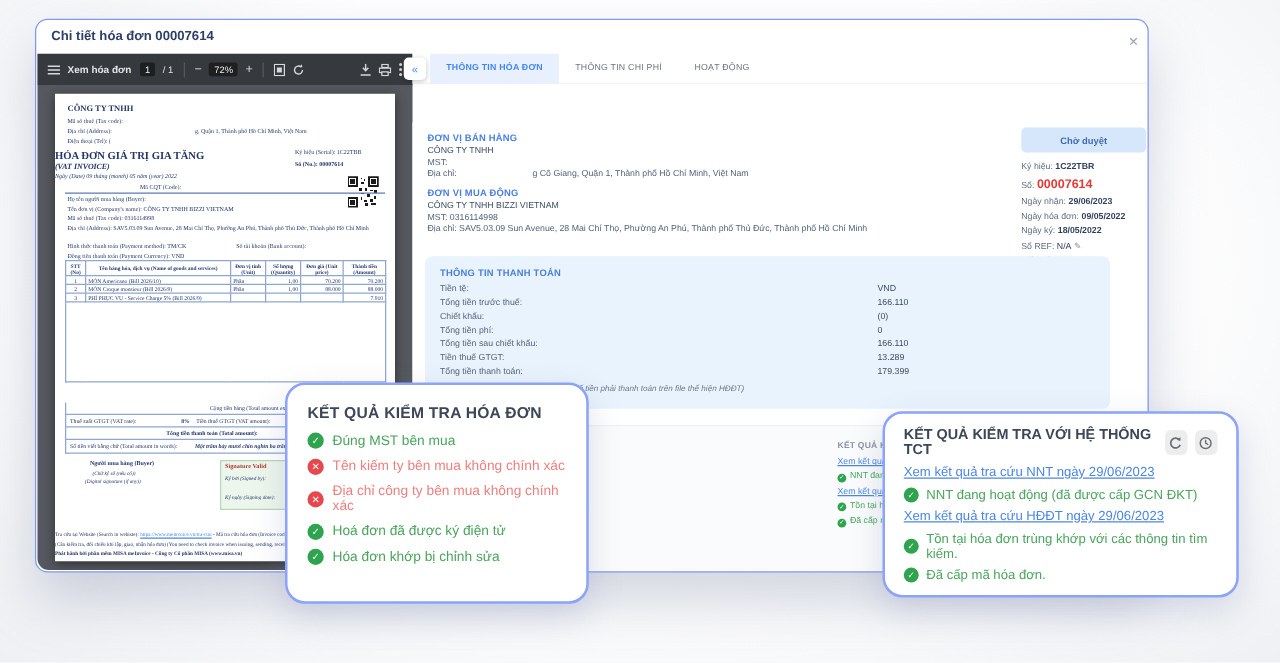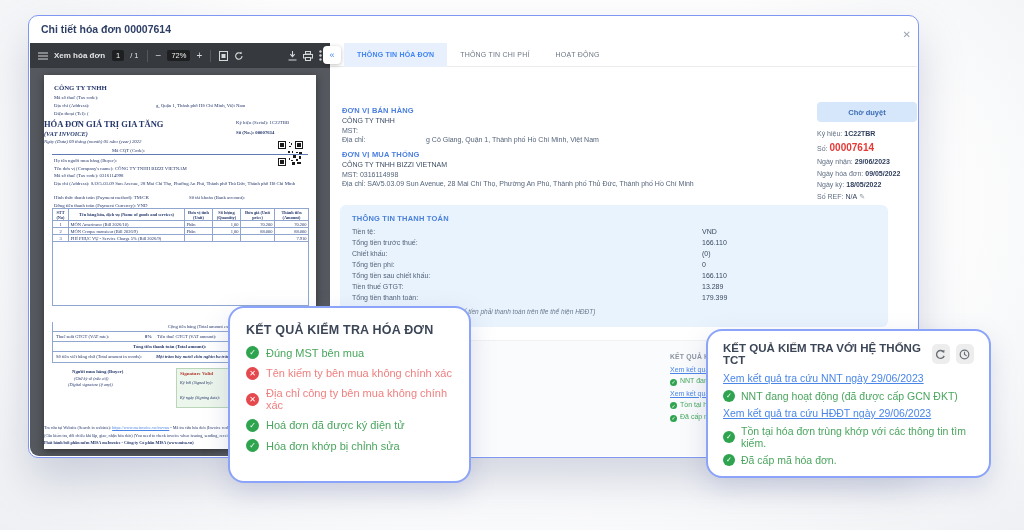--- a/index.html
+++ b/index.html
@@ -333,21 +333,21 @@
     </div>
 
     <div class="panel-body">
 
       <div class="abs sec-head" style="position:absolute; left:12px; top:8px;">ĐƠN VỊ BÁN HÀNG</div>
       <div style="position:absolute; left:12px; top:19px; color:#3c4d63;">CÔNG TY TNHH</div>
       <div style="position:absolute; left:12px; top:28.5px;">MST:</div>
       <div style="position:absolute; left:12px; top:38px;">Địa chỉ:</div>
       <div style="position:absolute; left:96px; top:38px;">g Cô Giang, Quận 1, Thành phố Hồ Chí Minh, Việt Nam</div>
 
-      <div style="position:absolute; left:12px; top:52px;" class="sec-head">ĐƠN VỊ MUA THỐNG</div>
+      <div style="position:absolute; left:12px; top:52px;" class="sec-head">ĐƠN VỊ MUA ĐỘNG</div>
       <div style="position:absolute; left:12px; top:63px; color:#3c4d63;">CÔNG TY TNHH BIZZI VIETNAM</div>
       <div style="position:absolute; left:12px; top:72.5px;">MST:  0316114998</div>
       <div style="position:absolute; left:12px; top:82px;">Địa chỉ: SAV5.03.09 Sun Avenue, 28 Mai Chí Thọ, Phường An Phú, Thành phố Thủ Đức, Thành phố Hồ Chí Minh</div>
 
       <button class="status-btn">Chờ duyệt</button>
       <div class="meta-rows">
         <div class="meta-row"><span>Ký hiệu:</span><span class="val">1C22TBR</span></div>
         <div class="meta-row" style="line-height:11px;"><span>Số:</span><span class="val red">00007614</span></div>
         <div class="meta-row"><span>Ngày nhận:</span><span class="val">29/06/2023</span></div>
         <div class="meta-row"><span>Ngày hóa đơn:</span><span class="val">09/05/2022</span></div>

